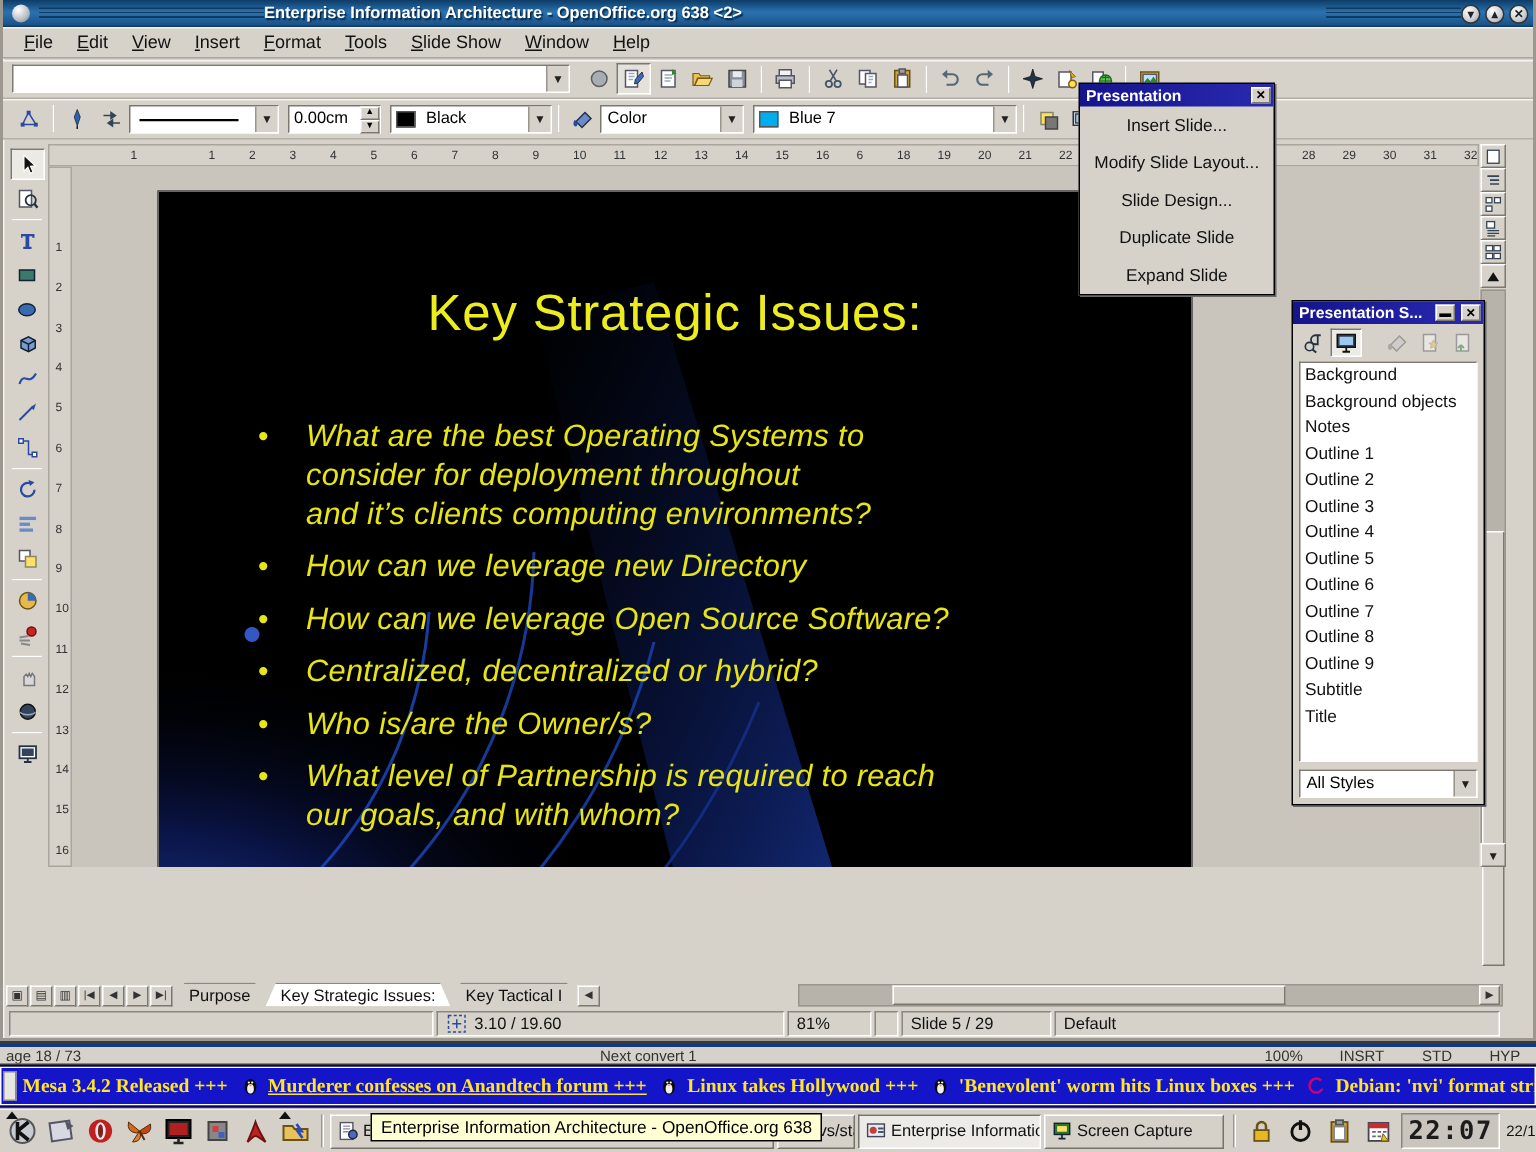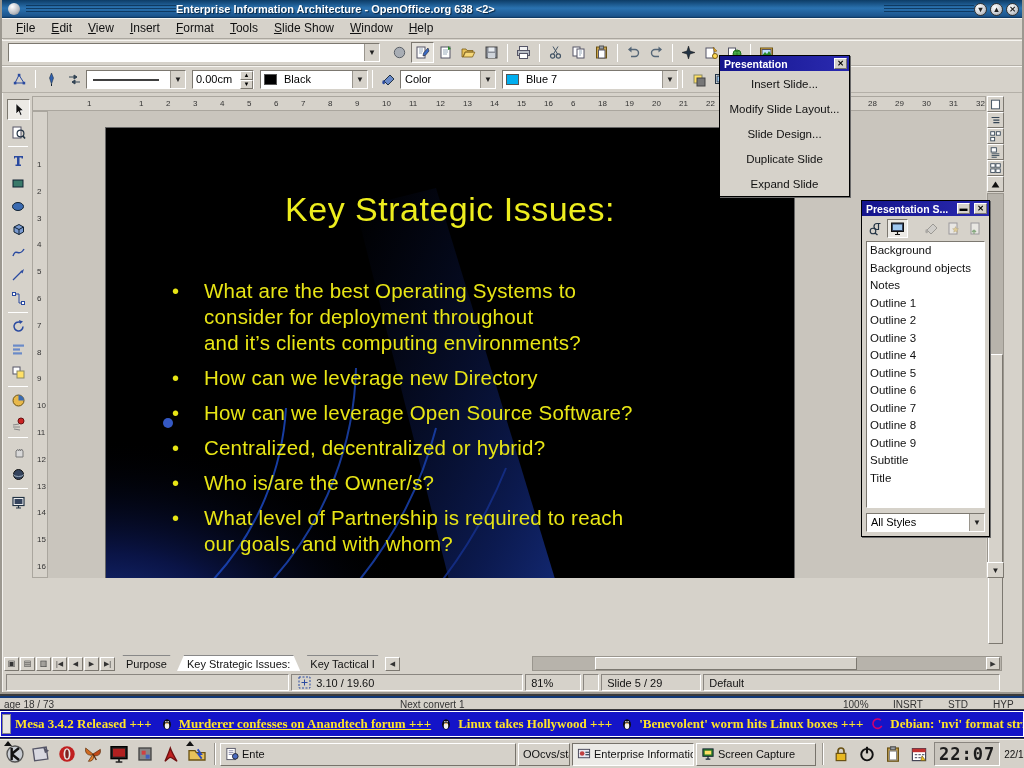--- a/index.html
+++ b/index.html
@@ -80,21 +80,21 @@
   #canvas { position:absolute; left:46px; top:111px; right:36px; bottom:114px;
             background:#c9c5bd; overflow:hidden; }
   #slide { position:absolute; left:57px; top:16px; width:690px; height:520px; background:#000;
            border:1px solid #666; overflow:hidden; }
   #slide-art { position:absolute; left:0; top:0; }
   #slide-title { position:absolute; left:0; right:0; top:62px; text-align:center;
                  font-size:34px; letter-spacing:.5px; }
   #bullets { position:absolute; left:66px; right:14px; top:150px; }
   .bullet-row { display:flex; margin-bottom:9px; }
   .bullet-dot { width:32px; font-size:20px; line-height:26px; }
-  .bullet-text { font-size:20.5px; line-height:26px; letter-spacing:.2px; }
+  .bullet-text { font-size:20.5px; line-height:26px; letter-spacing:.2px;font-style:italic; }
 
   
   #rightcol { position:absolute; right:18px; top:96px; width:17px; bottom:114px; }
   .vbtn { width:17px; height:16px; background:#d6d2ca; border:1px solid;
           border-color:#fff #7c7870 #7c7870 #fff; display:flex; align-items:center;
           justify-content:center; font-size:8px; color:#222; }
   #vtrack { position:absolute; top:97px; bottom:14px; left:0; width:17px; background:#b7b3ab;
             border:1px solid #9a968e; }
   #vthumb { position:absolute; left:0; width:15px; top:160px; height:290px; background:#d6d2ca;
             border:1px solid; border-color:#fff #7c7870 #7c7870 #fff; }
@@ -871,20 +871,21 @@
       <span class="tick-icon">
         <svg width="14" height="14" viewBox="0 0 15 15">
           <path d="M10.5 3.5 A5 5 0 1 0 11.5 9.5" fill="none" stroke="#d0006f" stroke-width="1.7"></path>
         </svg>
       </span>
       <span class="tick-text" style="color: rgb(255, 228, 40);">Debian: 'nvi' format string vulnerability</span>
     </span>
   </div>
 
 <div id="taskbar">
+  <span id="tooltip">Enterprise Information Architecture - OpenOffice.org 638</span>
 <span class="launcher">
       <span>
         <svg width="20" height="20" viewBox="0 0 15 15">
           <circle cx="7.5" cy="7.5" r="6" fill="#c8ccd2" stroke="#555"></circle>
           <path d="M5 3 v9 M5 7.5 L10.5 3 M5 7.5 L10.5 12" stroke="#111" stroke-width="1.8" fill="none"></path>
         </svg>
       </span>
       <span class="uparr"></span>
     </span>
     <span class="launcher">

